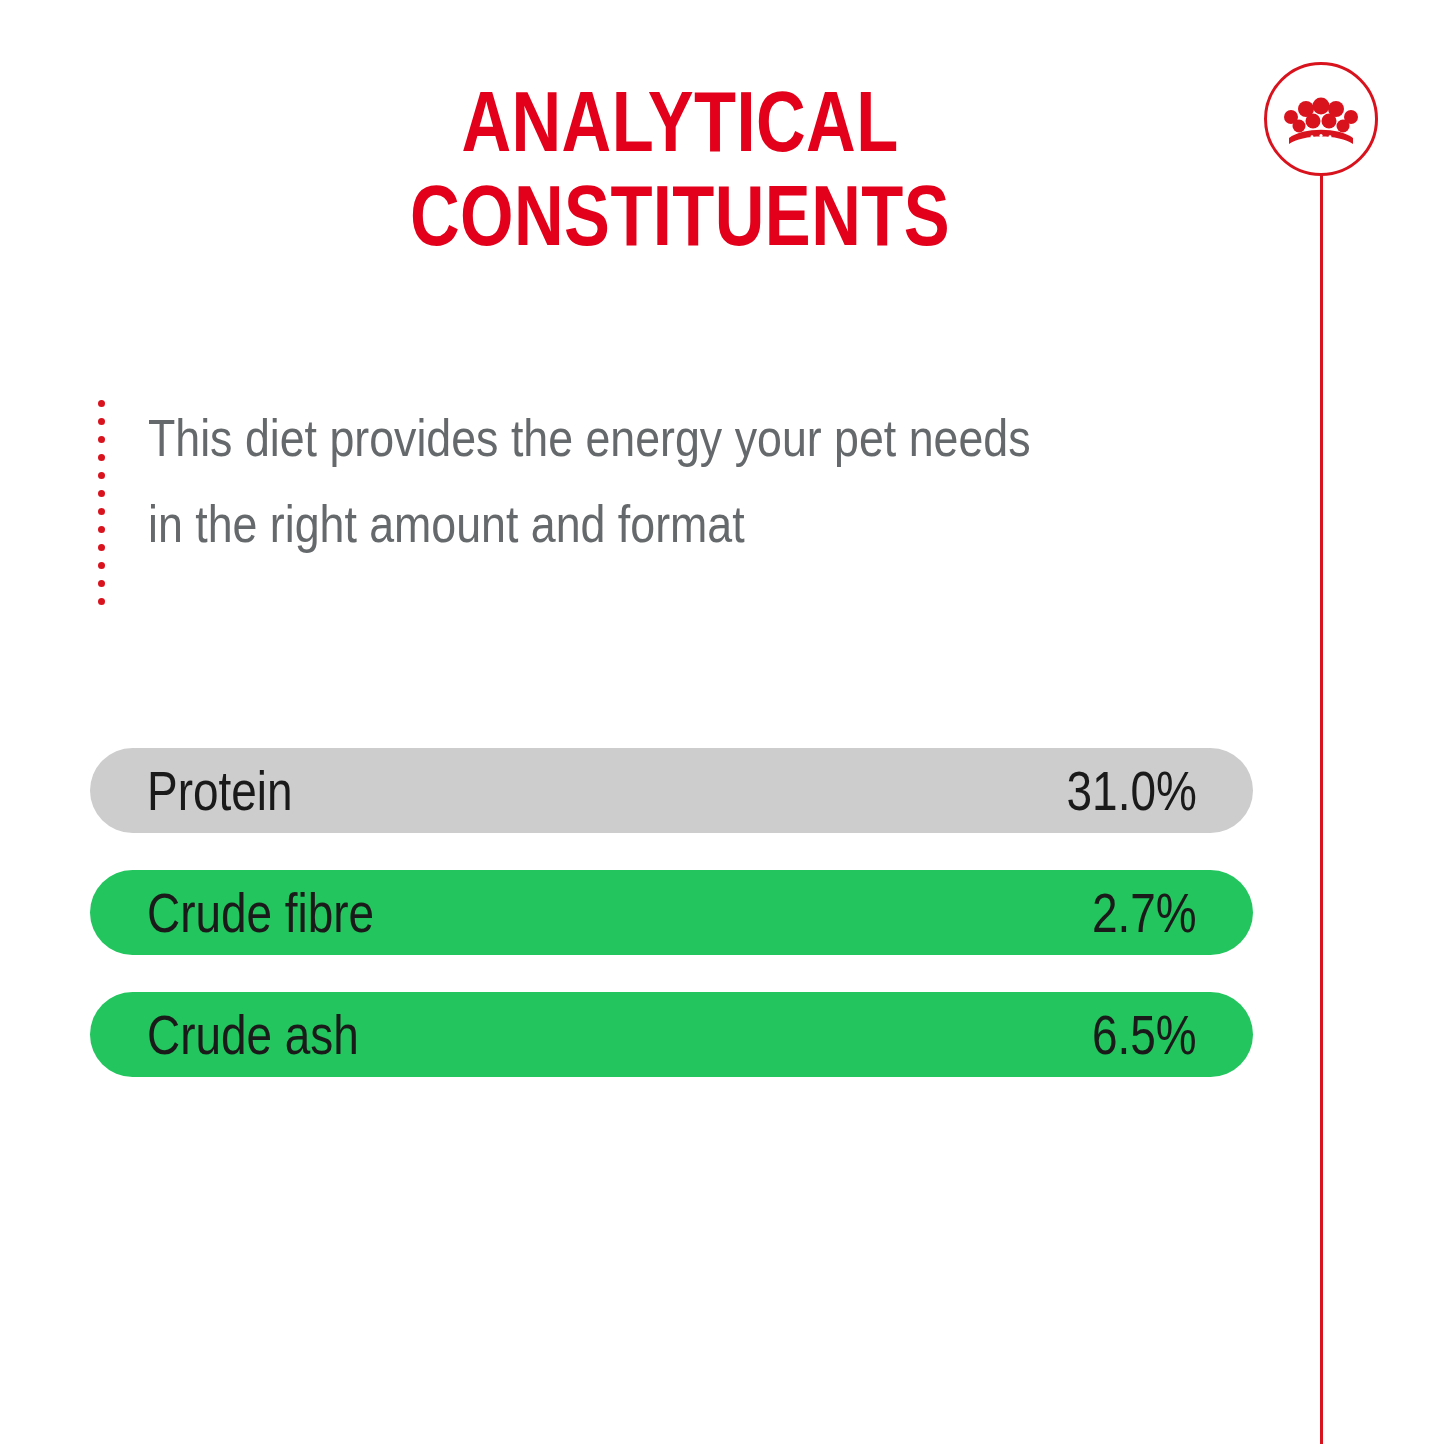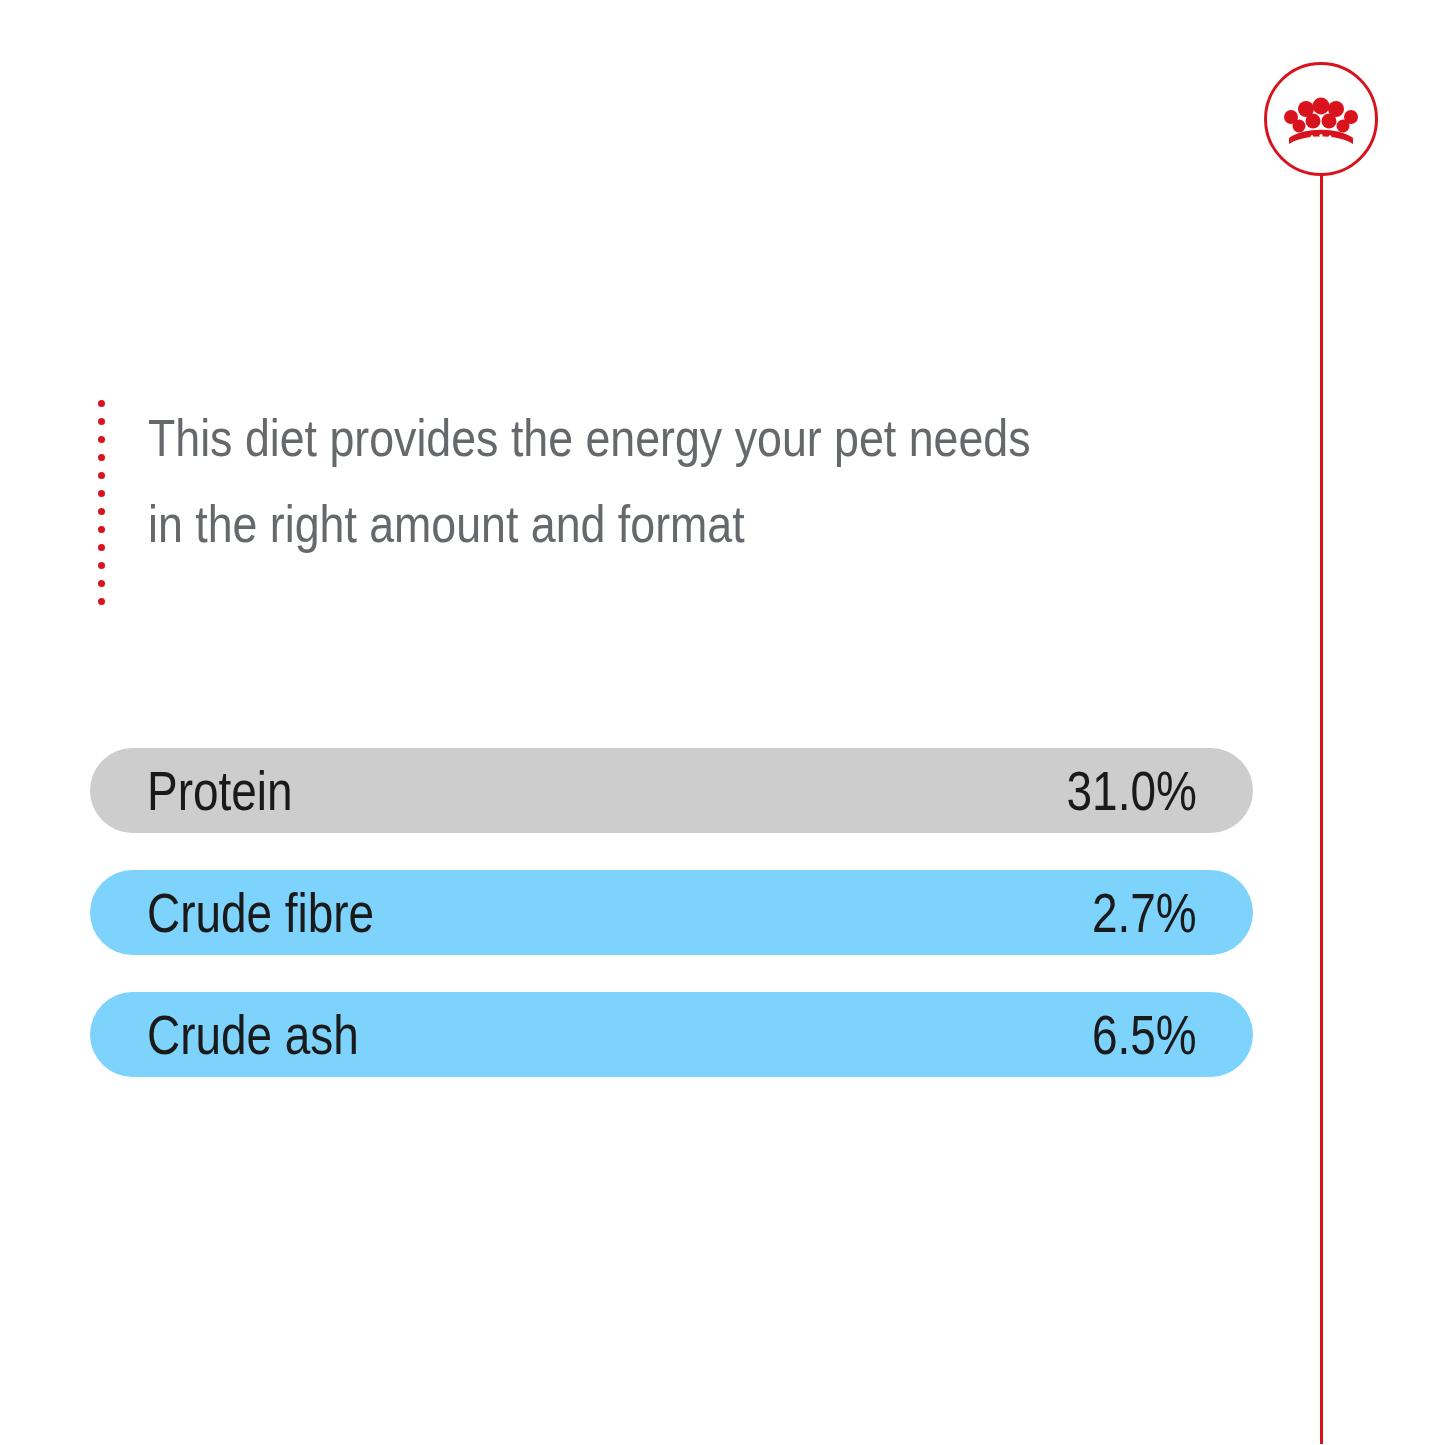--- a/index.html
+++ b/index.html
@@ -131,21 +131,21 @@
     border-radius: 44px;
     margin-bottom: 37px;
     display: flex;
     align-items: center;
     justify-content: space-between;
     padding: 0 56px 0 57px;
     box-sizing: border-box;
   }
   .row:last-child { margin-bottom: 0; margin-top: 18px; }
   .row.dark  { background: #cdcdcd; gap: 16px; }
-  .row.light { background: #7dd3fc; gap: 36px; }
+  .row.light { background: #22c55e; gap: 36px; }
 
   .row-label,
   .row-value {
     color: #1a1a1a;
     font-family: "Liberation Sans Narrow", "Liberation Sans", sans-serif;
     font-size: 56px;
     line-height: 56px;
     font-weight: 400;
     transform: scaleX(0.82);
     white-space: nowrap;
@@ -176,20 +176,24 @@
           <circle cx="29" cy="42.6" r="1.4"></circle>
           <circle cx="47" cy="42.6" r="1.4"></circle>
         </g>
         <style>svg[data-name="crown-icon"] circle, svg[data-name="crown-icon"] path { fill: #D9131E; }
                svg[data-name="crown-icon"] g circle { fill:#ffffff; }</style>
       </svg>
     </div>
     <div class="brand-stem" data-name="brand-stem-line"></div>
   </div>
 
+  <div class="title-block" data-name="page-title">
+    <span class="title-line" data-name="page-title-line-1">ANALYTICAL</span>
+    <span class="title-line" data-name="page-title-line-2">CONSTITUENTS</span>
+  </div>
 
   <div class="intro" data-name="intro-block">
     <div class="dot-rail" data-name="dotted-rail-icon">
       <i></i>
         <i></i>
         <i></i>
         <i></i>
         <i></i>
         <i></i>
         <i></i>

